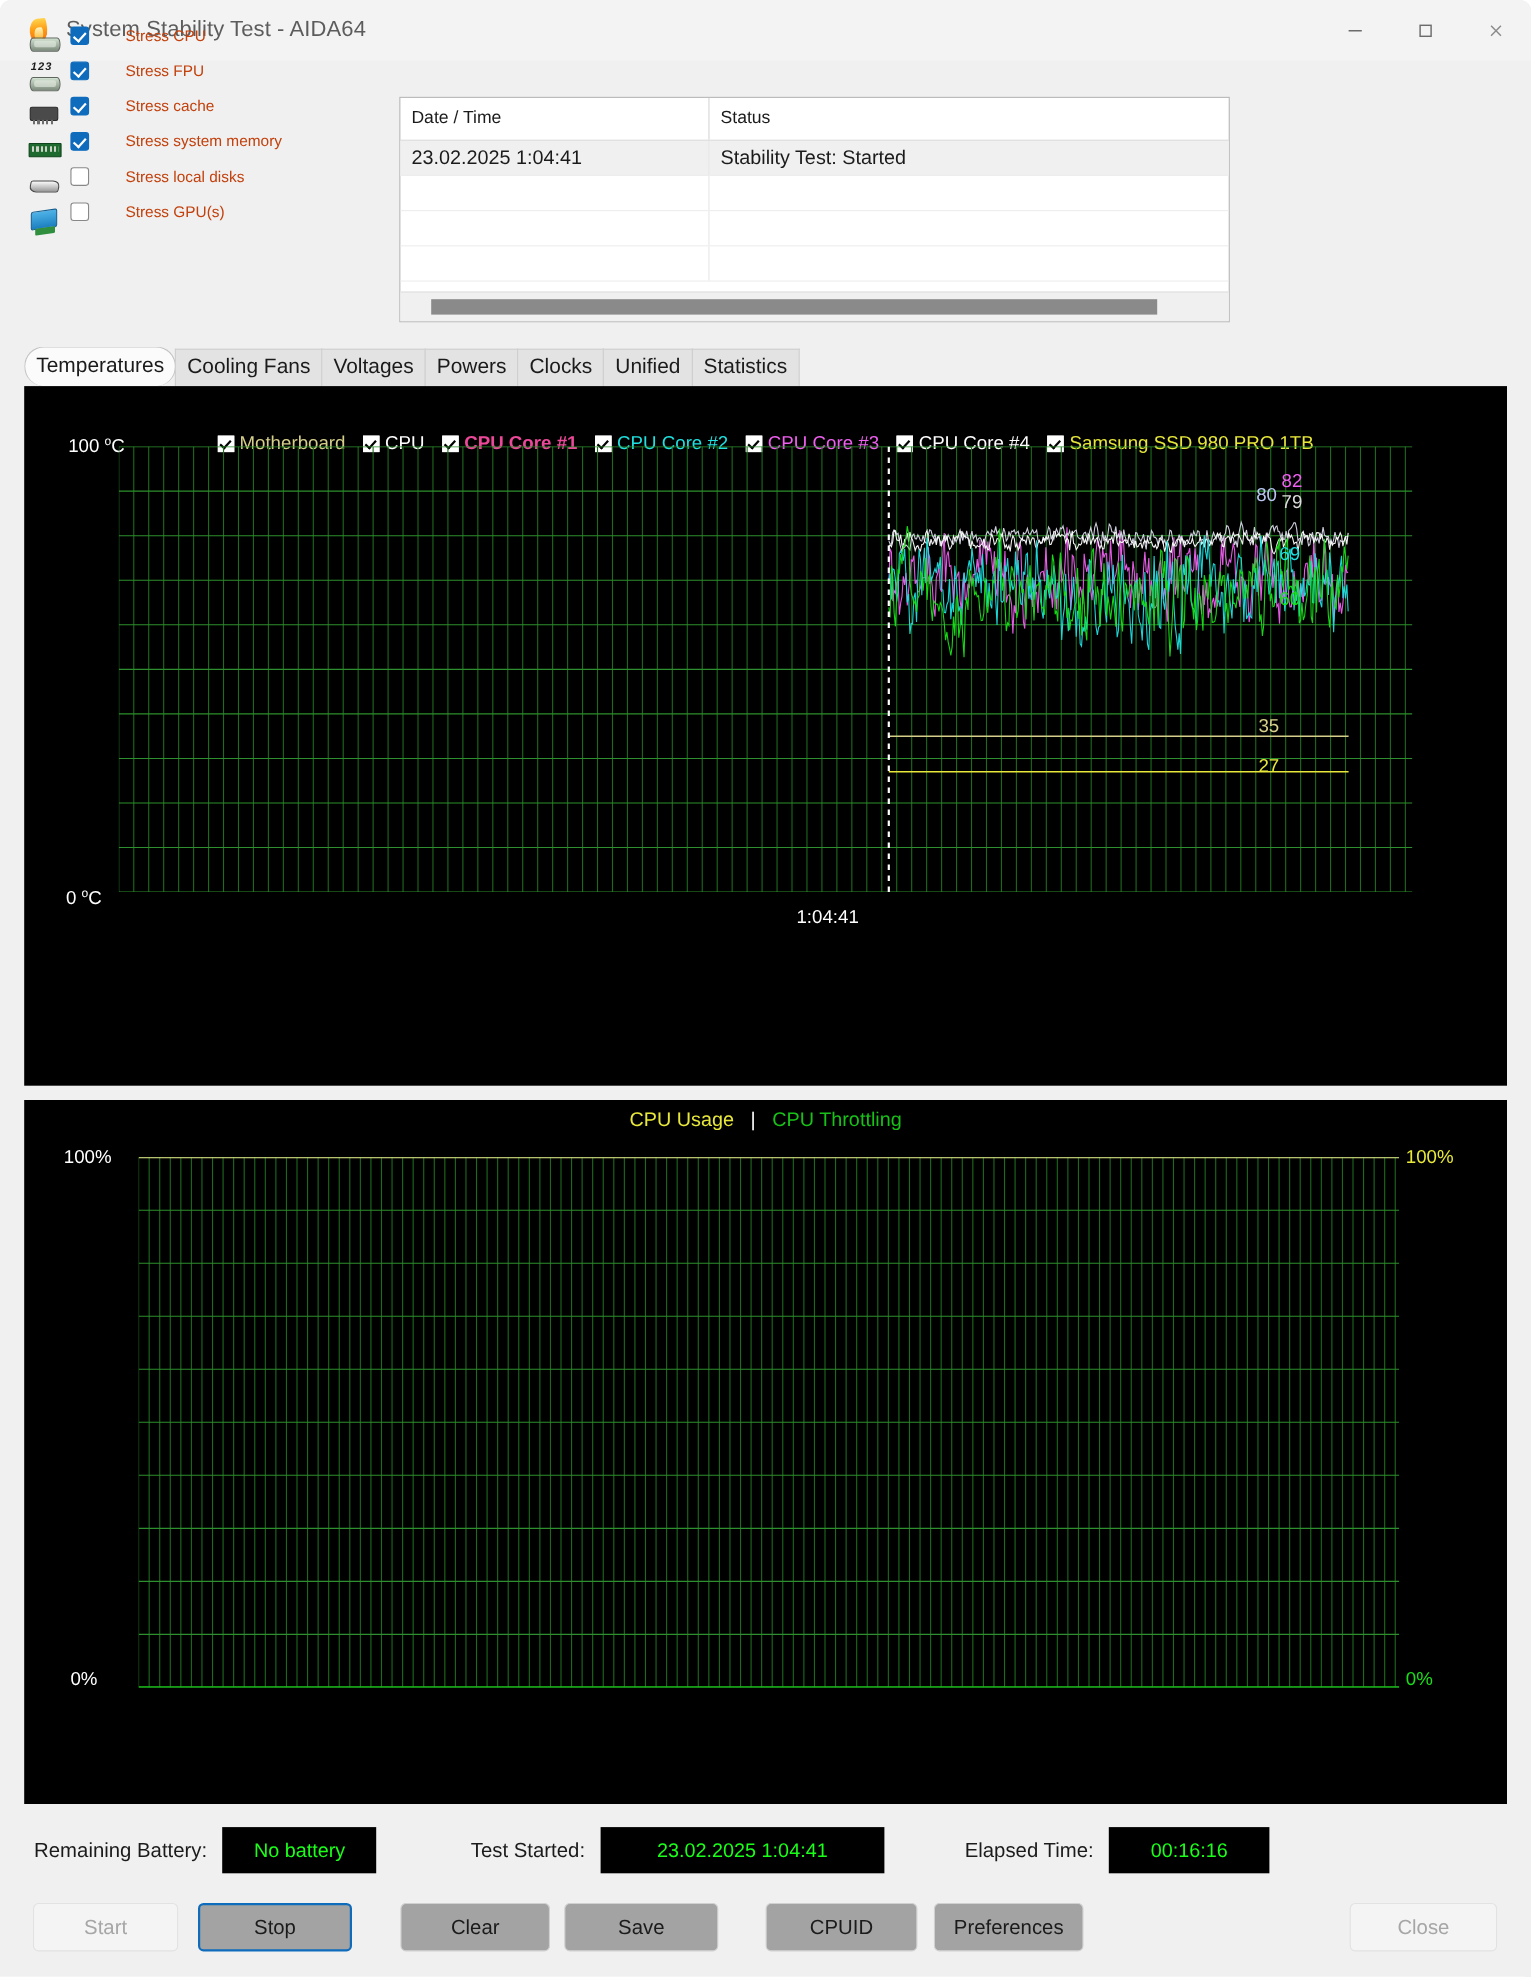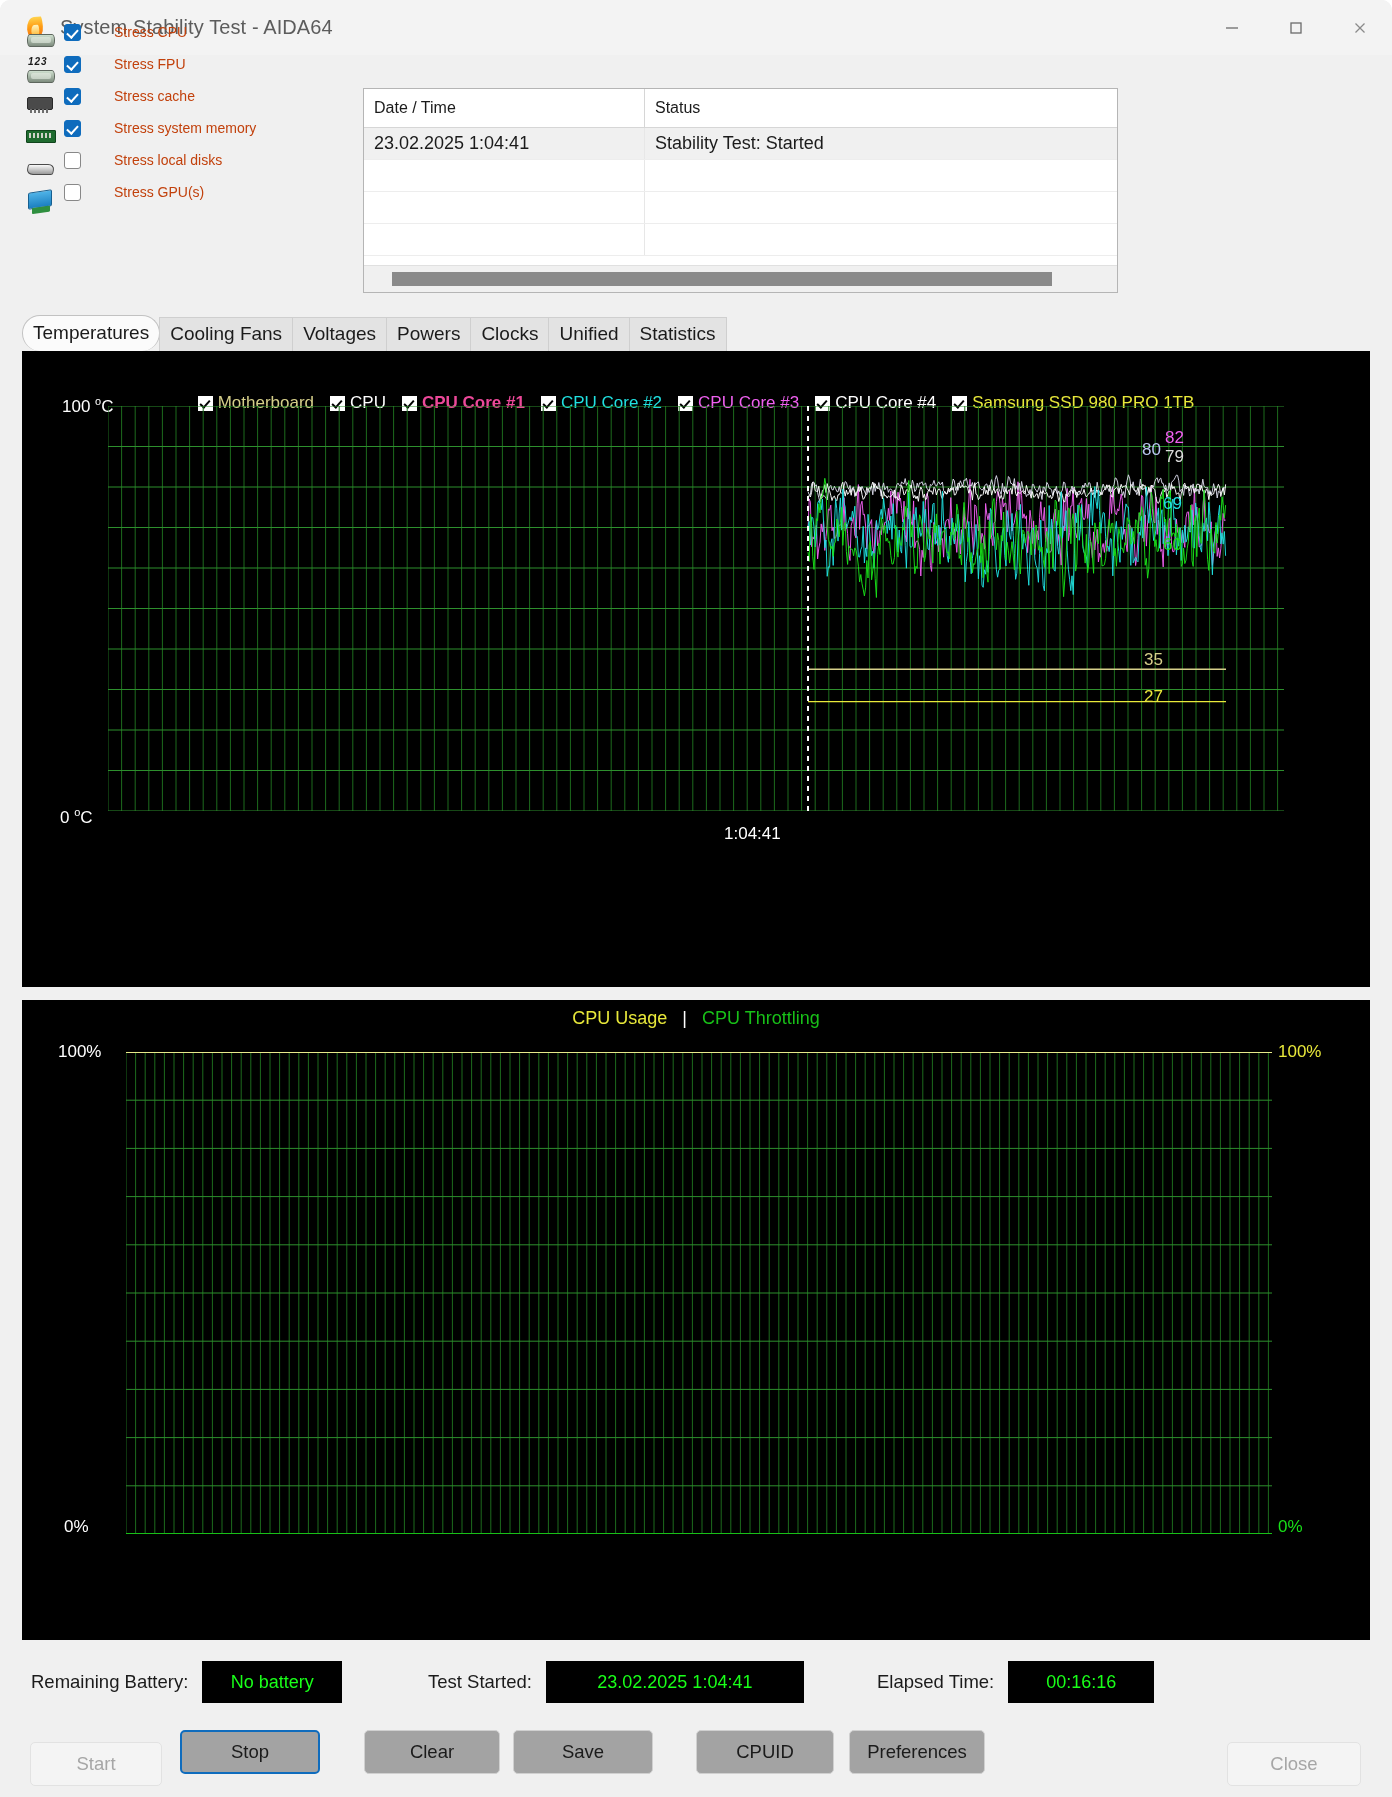--- a/index.html
+++ b/index.html
@@ -125,21 +125,21 @@
   .sfield{position:absolute;display:flex;align-items:center;}
   .slabel{font-size:18.5px;color:#1b1b1b;margin-right:14px;white-space:nowrap;}
   .svalue{background:#000;color:#19ff19;font-size:18px;display:flex;align-items:center;
     justify-content:center;height:42px;white-space:nowrap;}
   .btnrow{position:absolute;left:0;top:1722px;width:1392px;height:60px;}
   .btn{
     position:absolute;height:44px;background:#a3a3a3;border:1px solid #d0d0d0;border-radius:5px;
     font-size:18.5px;color:#1b1b1b;display:flex;align-items:center;justify-content:center;
     box-sizing:border-box;
   }
-  .btn.disabled{color:#a6a6a6;background:#f4f4f4;border-color:#e2e2e2;margin-top:12px;}
+  .btn.disabled{color:#a6a6a6;background:#f4f4f4;border-color:#e2e2e2;}
   .btn.focus{border:2px solid #0f6cbd;}
   .topstrip{position:absolute;left:0;top:0;width:1392px;height:12px;background:#ffffff;}
 </style>
 </head>
 <body>
 
 <div class="topstrip"></div>
 
 <div id="app">
 

